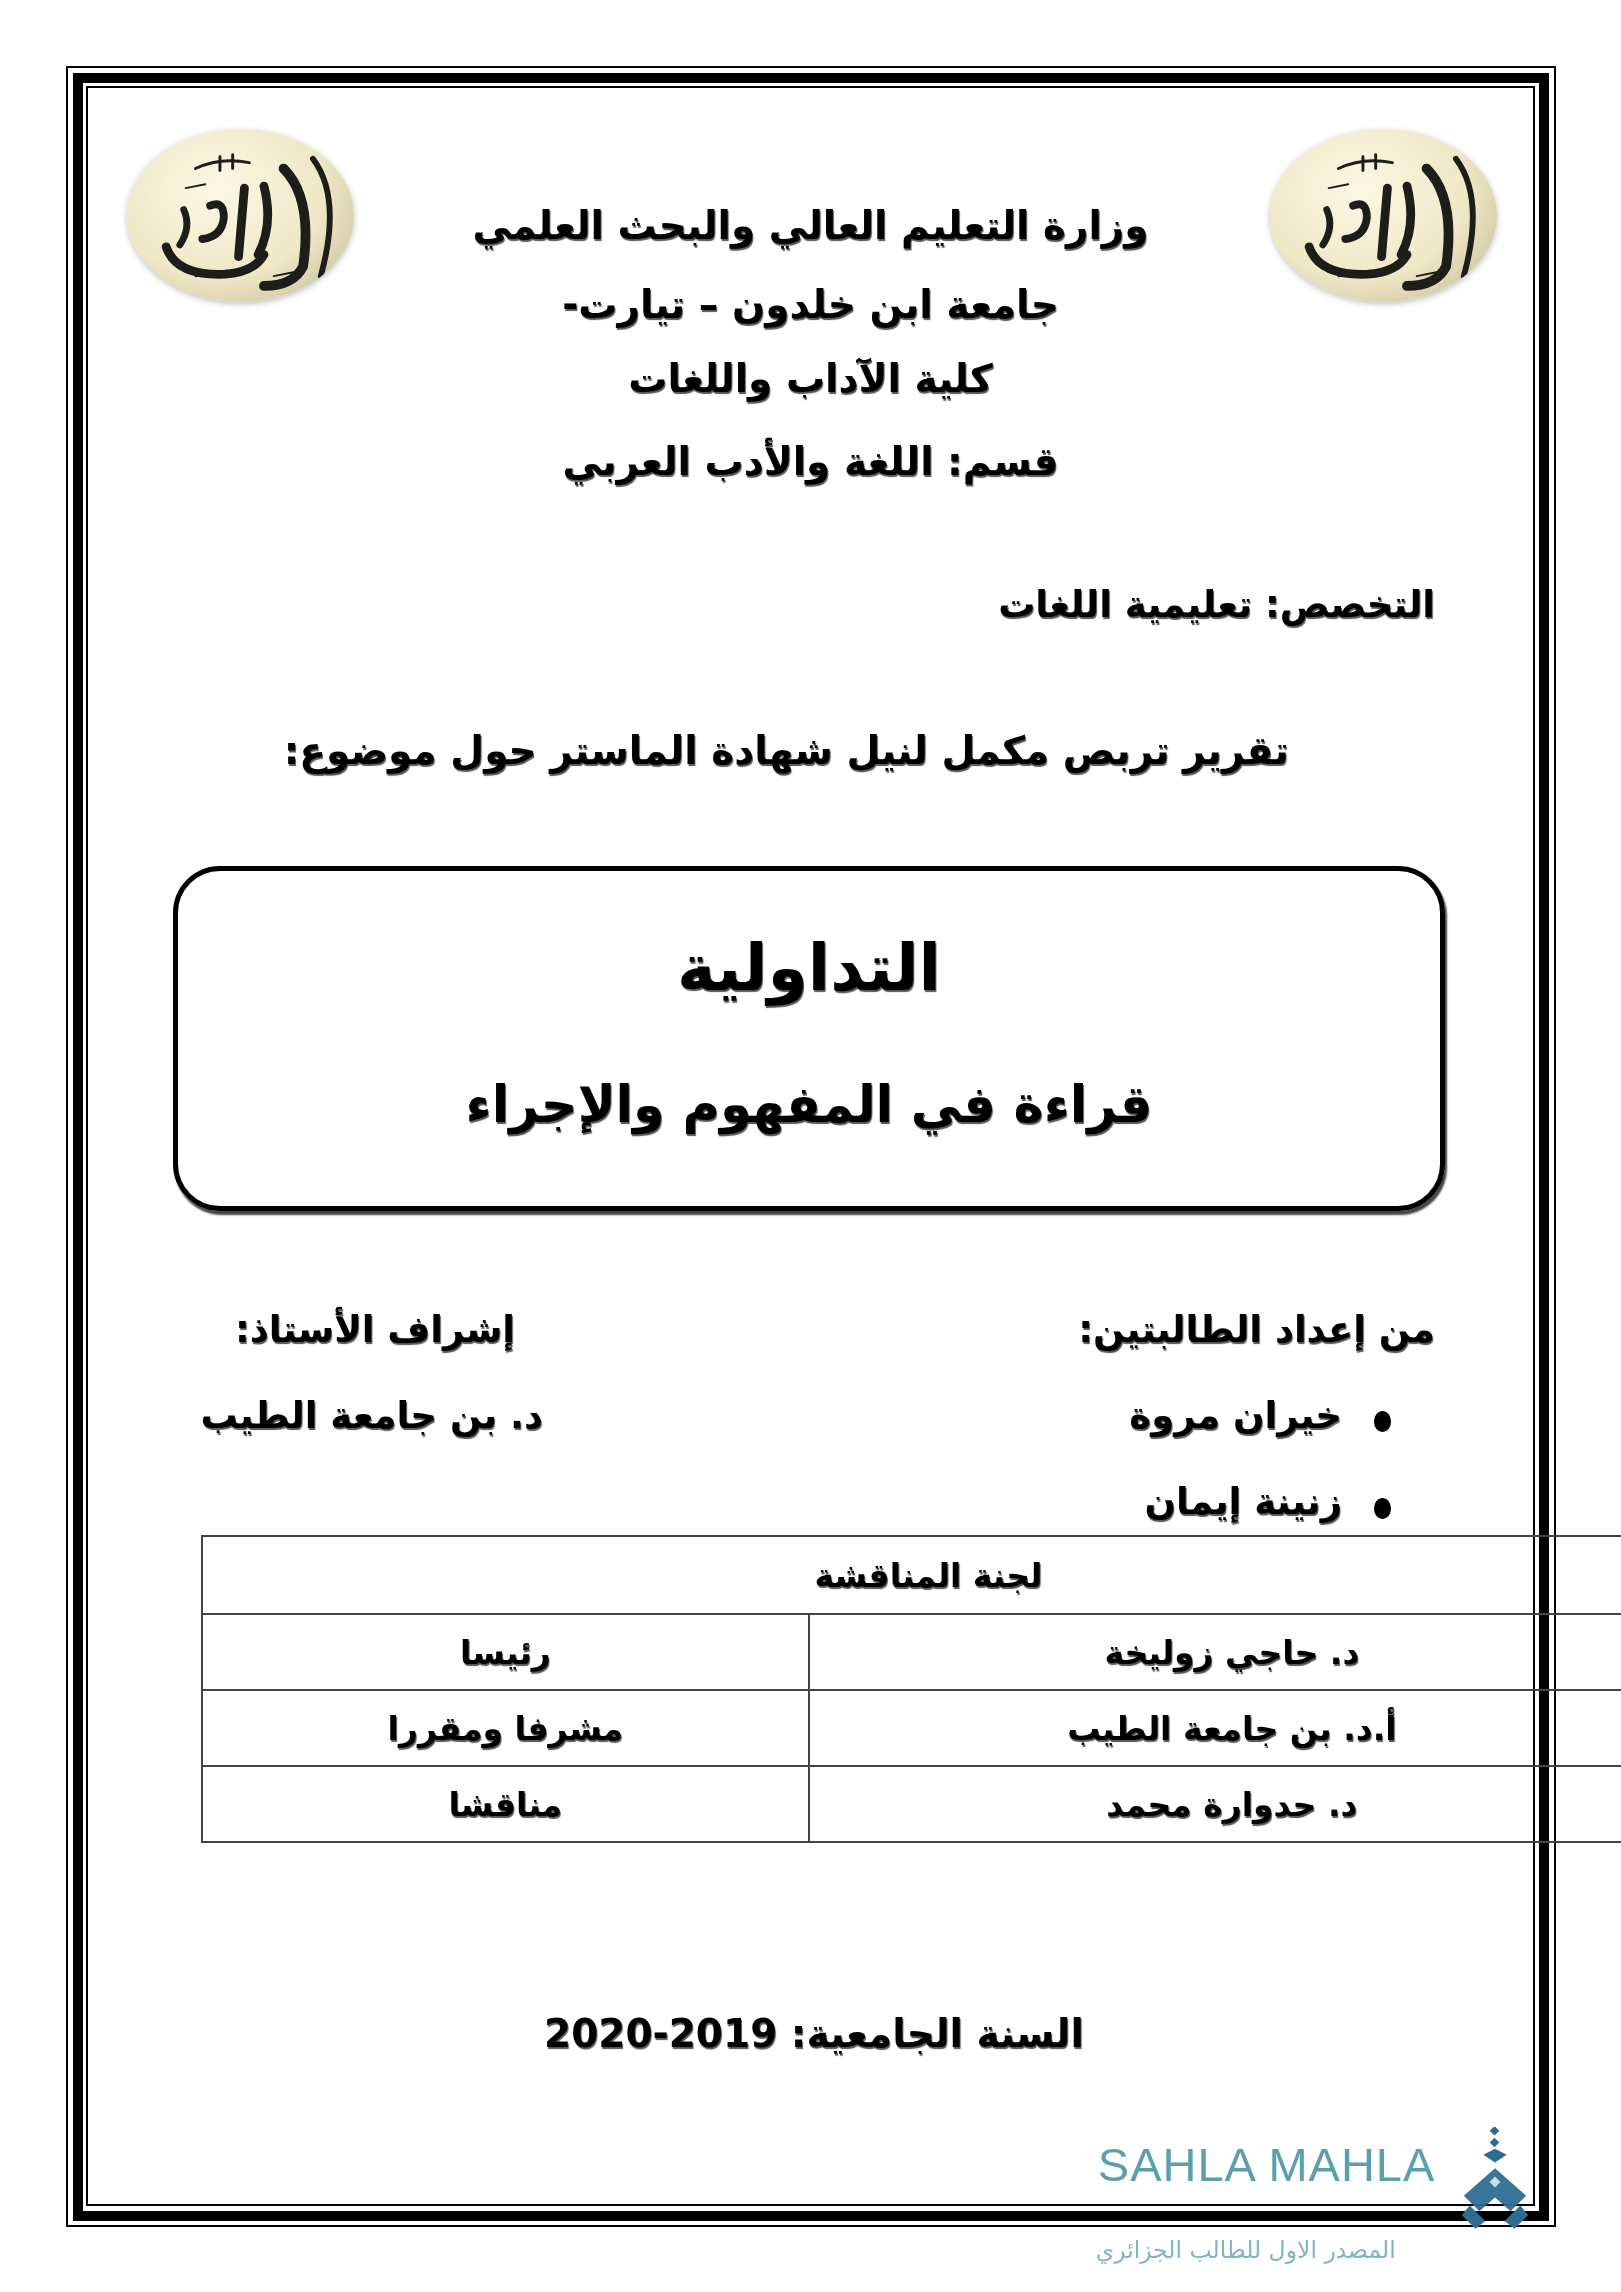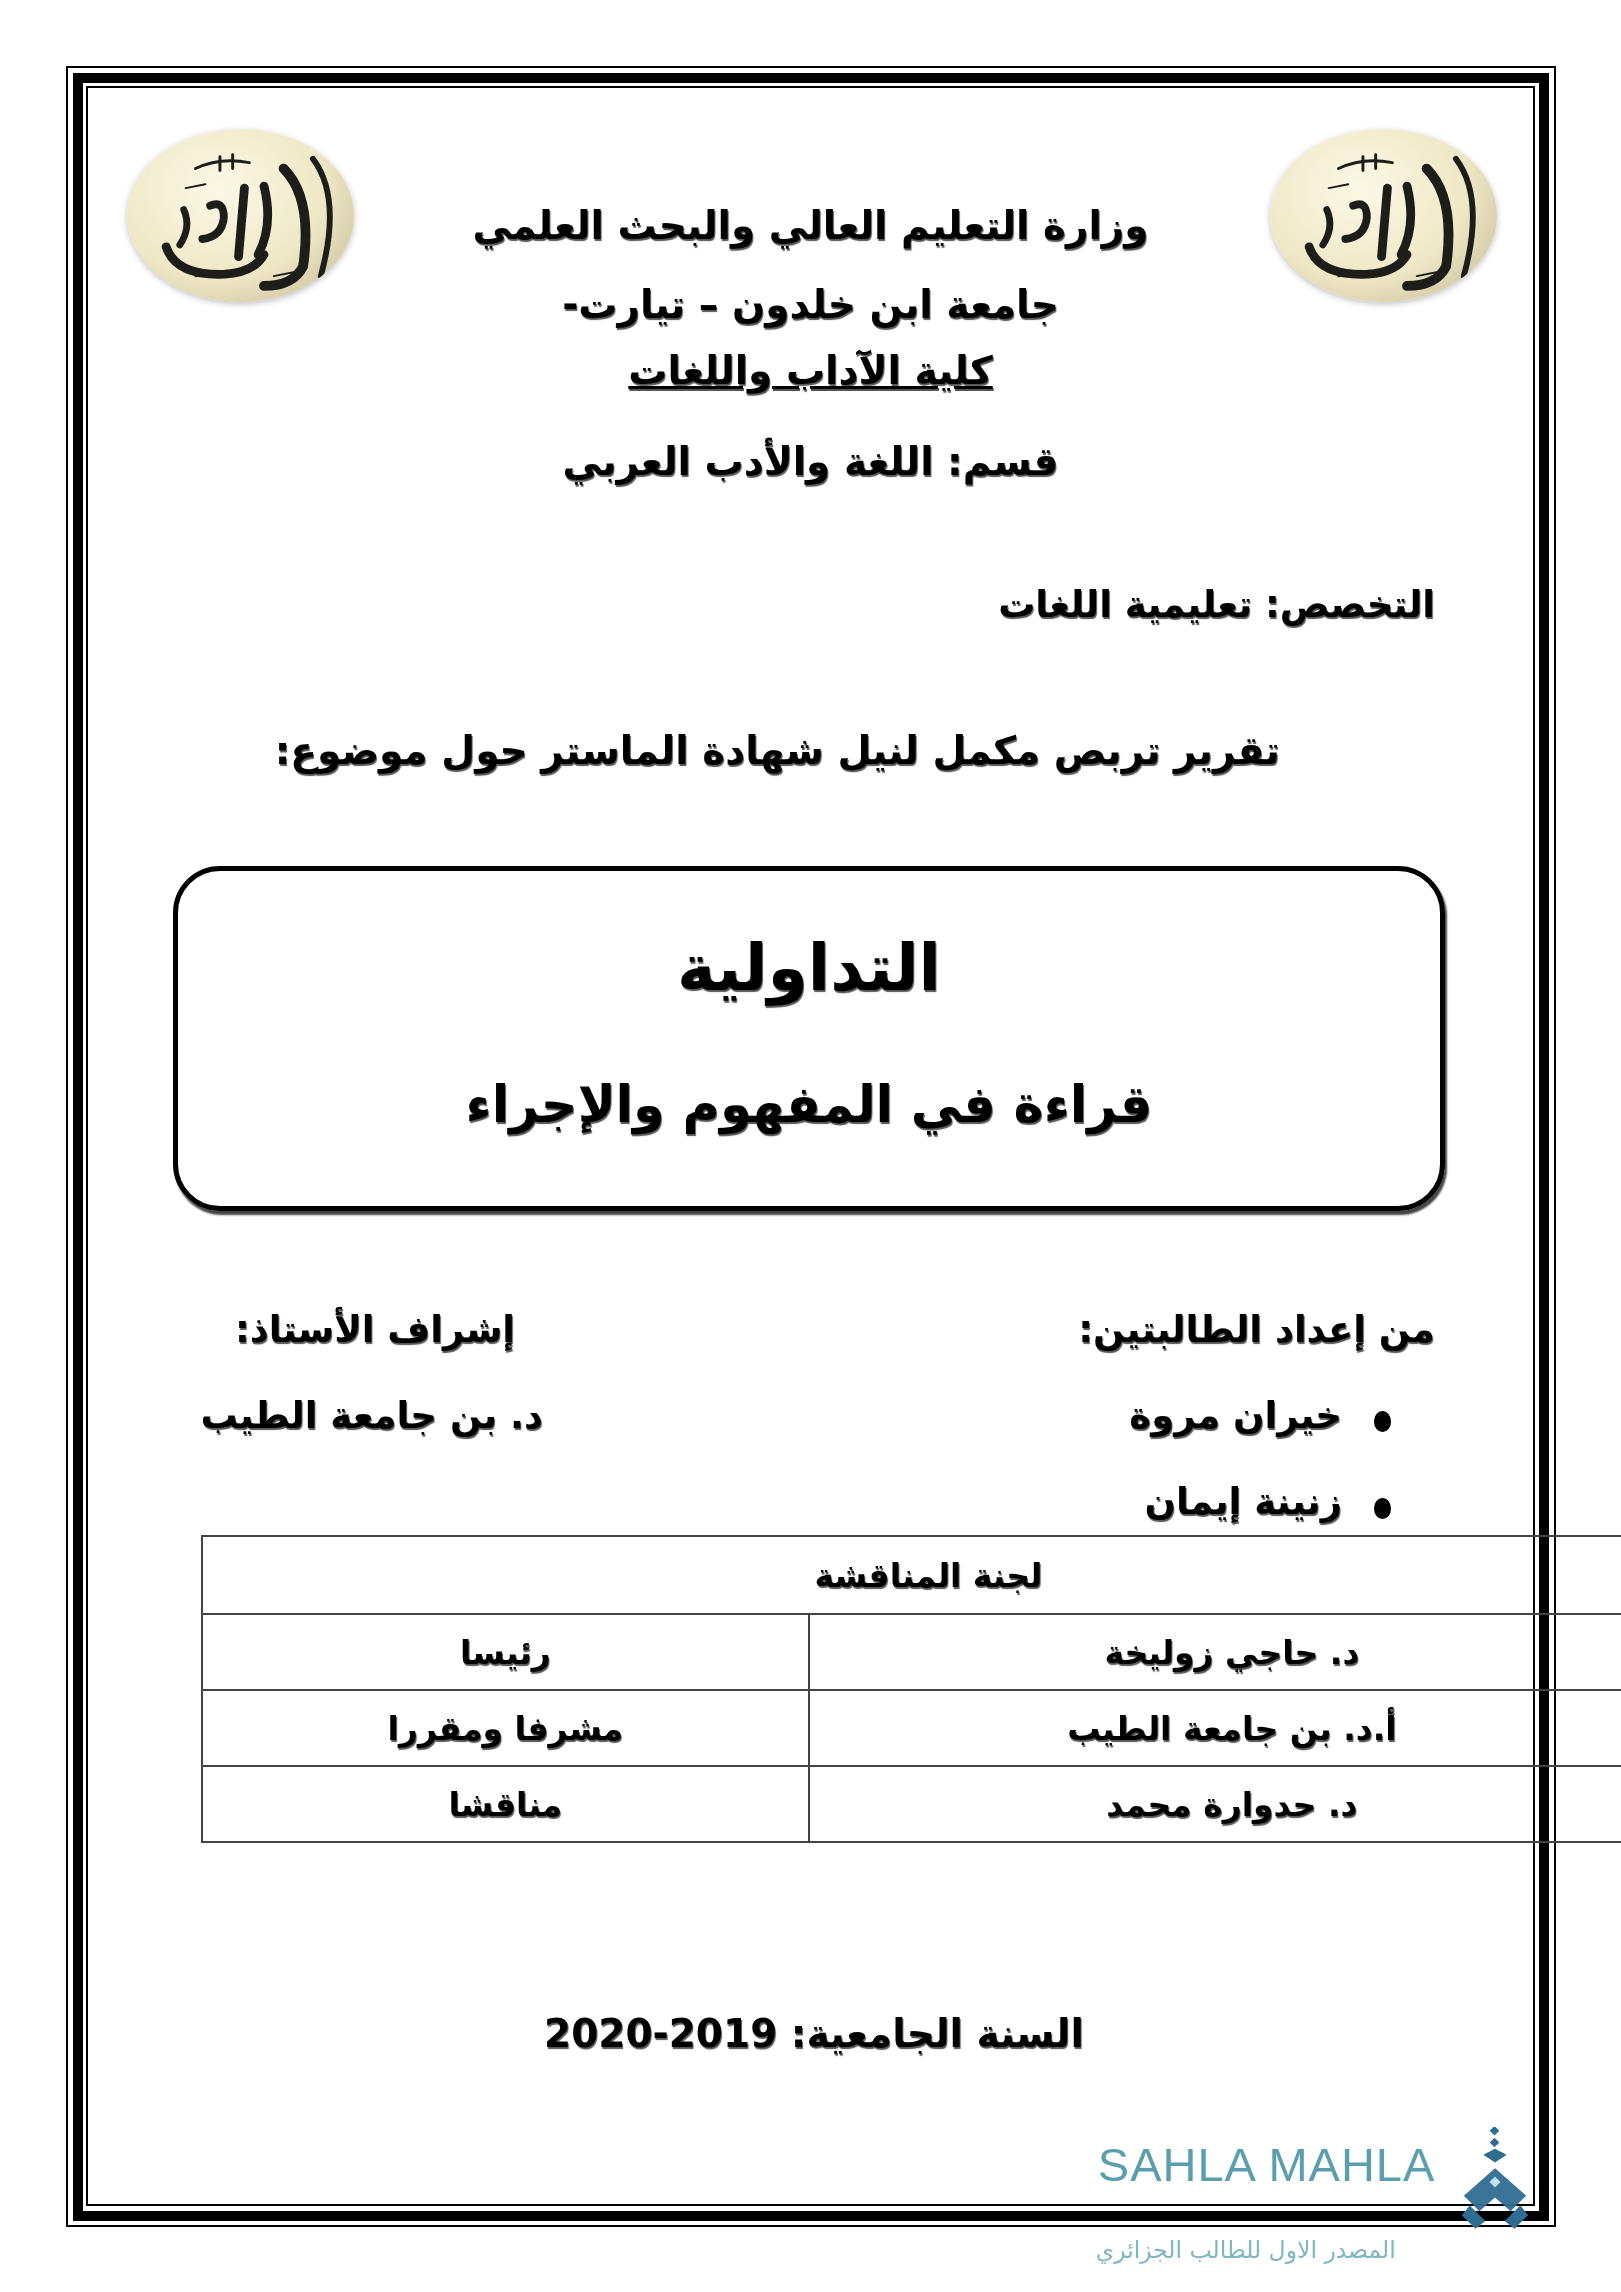--- a/index.html
+++ b/index.html
@@ -20,25 +20,25 @@
             box-shadow: 0 2px 5.9px rgba(0,0,0,0.25); overflow:hidden; }
     .logo-left { left:127px; top:129px; }
     .logo-right { left:1270px; top:129px; }
     .logo svg { position:absolute; left:0; top:0; }
 
     .center-line { position:absolute; left:0; width:1621px; text-align:center; }
 
     .header-line { font-size:39px; }
     #ministry { top:203px; }
     #university { top:282px; }
-    #faculty { top:348px;text-decoration:underline; }
+    #faculty { top:356px; }
     #department { top:439px; }
 
     #specialty { position:absolute; right:186px; top:583px; font-size:37px; }
-    #report-intro { position:absolute; right:341px; top:728px; font-size:39px; }
+    #report-intro { position:absolute; right:332px; top:728px; font-size:39px; }
 
     .title-box { position:absolute; left:173px; top:866px; width:1272px; height:345px;
                  border:5.9px solid #000; border-radius:47px; box-sizing:border-box;
                  box-shadow: 2px 3.9px 2px #444; }
     #main-title { position:absolute; left:0; width:100%; top:59px; text-align:center; font-size:65px; }
     #sub-title { position:absolute; left:0; width:100%; top:204px; text-align:center; font-size:51px; }
 
     #prepared-label { position:absolute; right:186px; top:1308px; font-size:37px; }
     #supervision-label { position:absolute; right:1106px; top:1308px; font-size:37px; }
 

